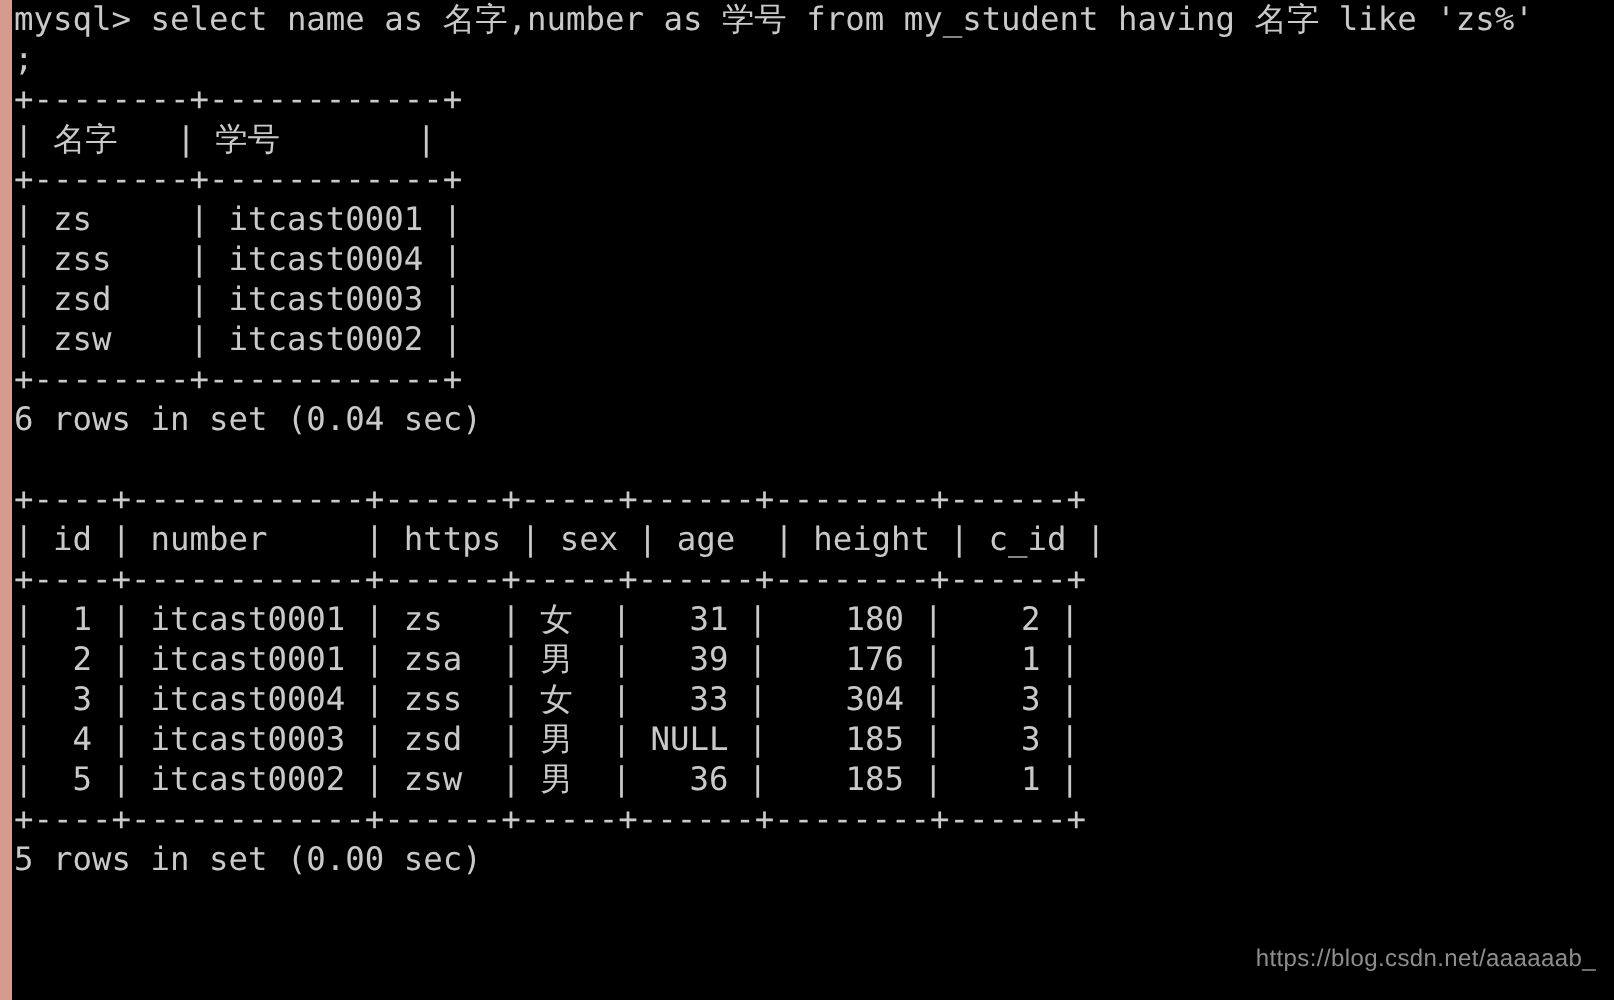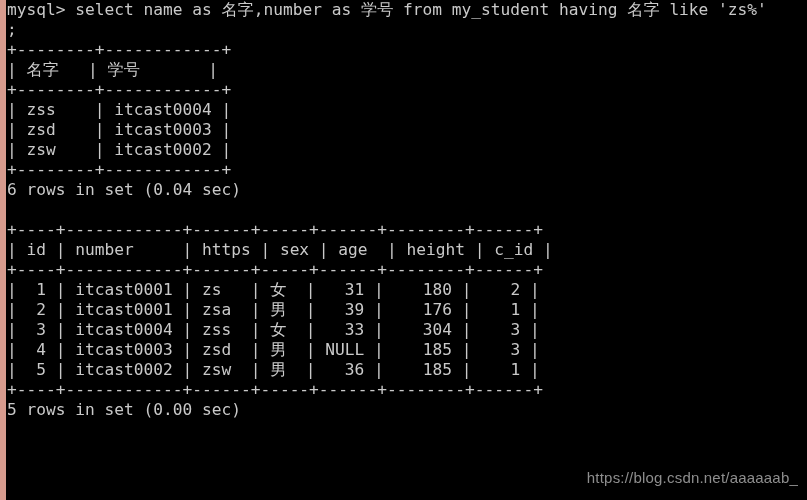--- a/index.html
+++ b/index.html
@@ -51,39 +51,40 @@
   }
   .blank {
     height: 20px;
   }
   #watermark {
     position: absolute;
     right: 9px;
     bottom: 14px;
     color: #8e8e8e;
     font-family: "Liberation Sans", sans-serif;
-    font-size: 15px;
+    font-size: 12px;
     letter-spacing: 0.2px;
     white-space: pre;
     margin-top: 40px;
   }
 </style>
 </head>
 <body>
 
 <div id="terminal">
 
   <div id="left-bar"></div>
 
   <div id="screen">
     <div class="line">mysql&gt; select name as 名字,number as 学号 from my_student having 名字 like 'zs%'</div>
     <div class="line">;</div>
     <div class="line">+--------+------------+</div>
     <div class="line">| 名字   | 学号       |</div>
     <div class="line">+--------+------------+</div>
+    <div class="line">| zs     | itcast0001 |</div>
     <div class="line">| zss    | itcast0004 |</div>
     <div class="line">| zsd    | itcast0003 |</div>
     <div class="line">| zsw    | itcast0002 |</div>
     <div class="line">+--------+------------+</div>
     <div class="line">6 rows in set (0.04 sec)</div>
     <div class="line blank"></div>
     <div class="line">+----+------------+------+-----+------+--------+------+</div>
     <div class="line">| id | number     | https | sex | age  | height | c_id |</div>
     <div class="line">+----+------------+------+-----+------+--------+------+</div>
     <div class="line">|  1 | itcast0001 | zs   | 女  |   31 |    180 |    2 |</div>

